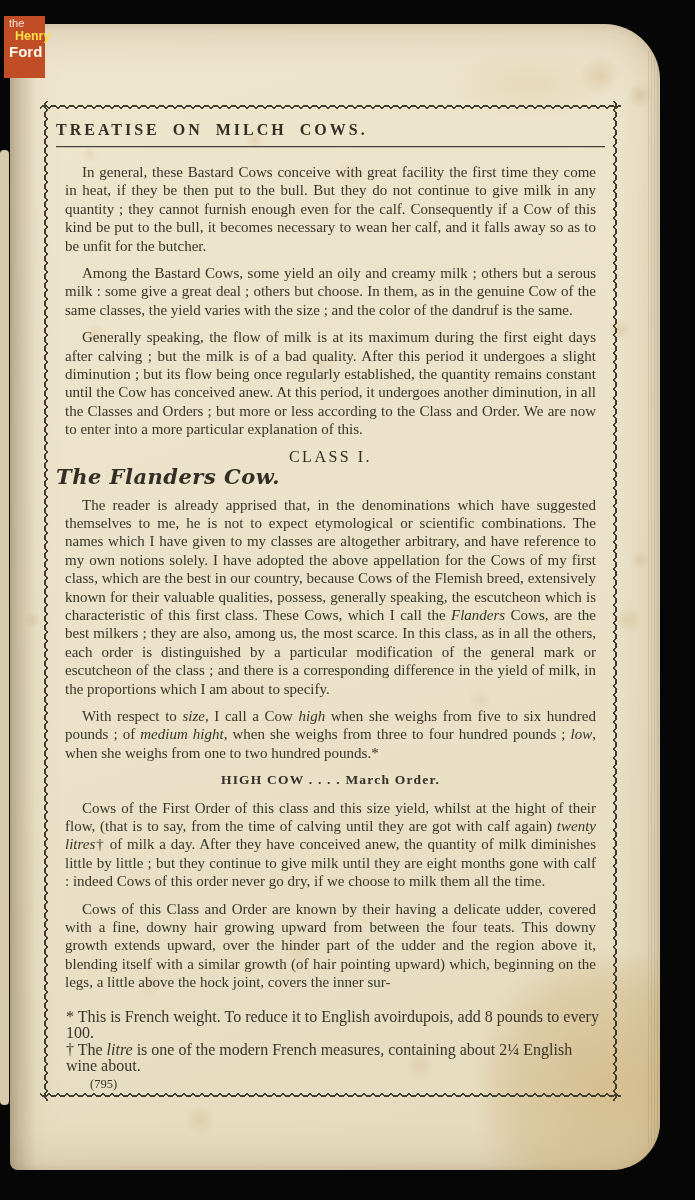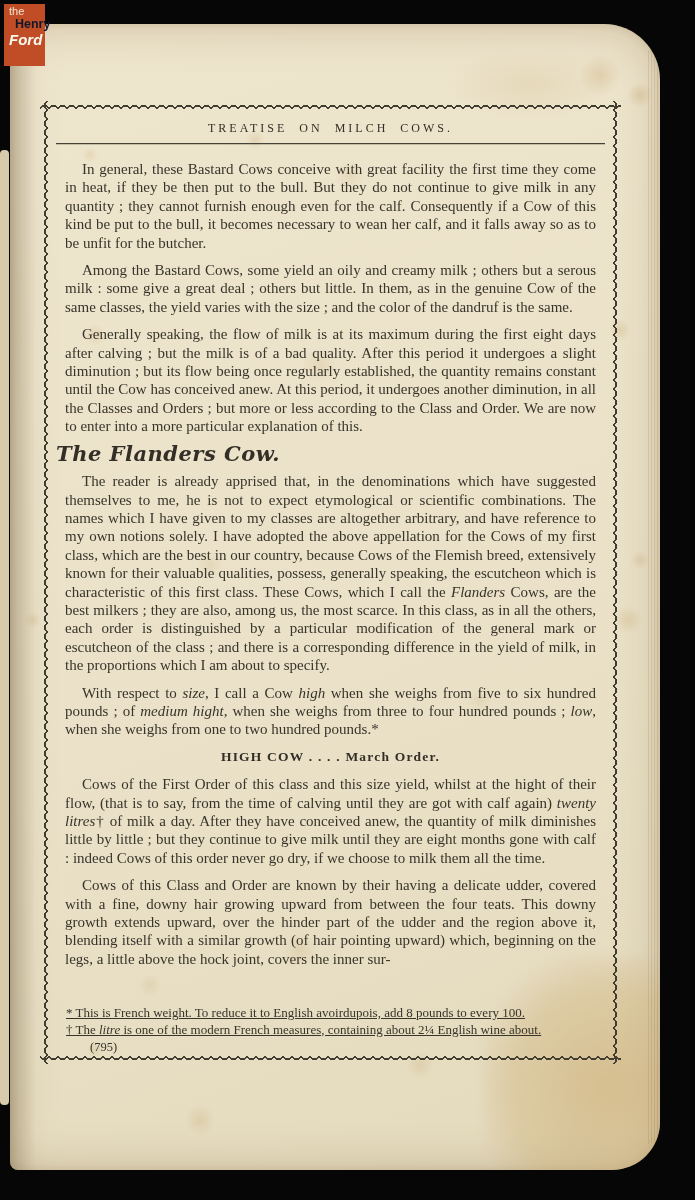--- a/index.html
+++ b/index.html
@@ -60,45 +60,45 @@
   .wave-b{bottom:0;left:0;right:0;height:8px;
     background:radial-gradient(circle at 4.5px -1px, transparent 3.4px, var(--border-ink) 3.4px, var(--border-ink) 5px, transparent 5.2px);
     background-size:9px 8px;}
   .wave-l{left:0;top:0;bottom:0;width:8px;
     background:radial-gradient(circle at 9px 4.5px, transparent 3.4px, var(--border-ink) 3.4px, var(--border-ink) 5px, transparent 5.2px);
     background-size:8px 9px;}
   .wave-r{right:0;top:0;bottom:0;width:8px;
     background:radial-gradient(circle at -1px 4.5px, transparent 3.4px, var(--border-ink) 3.4px, var(--border-ink) 5px, transparent 5.2px);
     background-size:8px 9px;}
 
-  .running-head{margin-top:8px;text-align:center;font-weight:normal;font-size:12px;
+  .running-head{margin-top:8px;text-align:left;font-weight:bold;font-size:16px;
     letter-spacing:3px;word-spacing:6px;color:#332f27;}
   .head-rule{border-top:1.6px solid #474238;margin:7px 0 7px;box-shadow:0 1px 0 rgba(71,66,56,.25);}
 
   .body-text{color:var(--ink);font-size:15px;line-height:18.4px;}
   .para{margin:9px;text-align:justify;text-indent:17px;}
   .it{font-style:italic;}
   .h-class{text-align:center;font-size:16px;letter-spacing:2.5px;margin:9px 0 2px;color:#332f27;}
   .h-ornate{text-align:left;font-family:"DejaVu Serif",serif;font-weight:bold;font-style:italic;
     font-size:21px;letter-spacing:.5px;margin:2px 0 9px;color:#332f27;}
   .h-order{text-align:center;font-weight:bold;font-size:13.5px;letter-spacing:1.2px;margin:8px 0 6px;color:#332f27;}
 
   .foot{margin-top:auto;color:var(--ink);}
   .footnotes{margin-top:8px;}
-  .fnote{font-size:13px;line-height:16.5px;padding-left:10px;text-decoration:underline;}
+  .fnote{font-size:16px;line-height:16.5px;padding-left:10px;}
   .footer-line{display:flex;justify-content:space-between;align-items:center;padding:2px 6px 3px 34px;}
   .pagenum{font-size:12.5px;}
   .notice{font-style:italic;font-weight:bold;font-size:13.3px;}
 
   
-  .logo{position:absolute;left:4px;top:4px;width:41px;height:62px;background:var(--logo-bg);
+  .logo{position:absolute;left:4px;top:16px;width:41px;height:62px;background:var(--logo-bg);
     font-family:"Liberation Sans",sans-serif;}
   .l-the{position:absolute;left:5px;top:1px;font-size:11px;color:#f3e9d4;}
-  .l-henry{position:absolute;left:11px;top:13px;font-size:12.5px;font-weight:bold;color:#0f172a;}
-  .l-ford{position:absolute;left:5px;top:27px;font-size:15px;font-weight:bold;color:#fdf8ec;font-style:italic;}
+  .l-henry{position:absolute;left:11px;top:13px;font-size:12.5px;font-weight:bold;color:#fde047;}
+  .l-ford{position:absolute;left:5px;top:27px;font-size:15px;font-weight:bold;color:#fdf8ec;}
 </style>
 </head>
 <body>
 
 <div class="stage">
   <div class="page-sliver"></div>
 
   <div class="page">
     <div class="stains"></div>
     <div class="corner-stain"></div>
@@ -109,22 +109,23 @@
       <div class="wave wave-t"></div>
       <div class="wave wave-b"></div>
       <div class="wave wave-l"></div>
       <div class="wave wave-r"></div>
 
       <div class="running-head">TREATISE ON MILCH COWS.</div>
       <div class="head-rule"></div>
 
       <div class="body-text">
           <p class="para"><span>In general, these Bastard Cows conceive with great facility the first time they come in heat, if they be then put to the bull. But they do not continue to give milk in any quantity ; they cannot furnish enough even for the calf. Consequently if a Cow of this kind be put to the bull, it becomes necessary to wean her calf, and it falls away so as to be unfit for the butcher.</span></p>
-          <p class="para"><span>Among the Bastard Cows, some yield an oily and creamy milk ; others but a serous milk : some give a great deal ; others but little. In them, as in the genuine Cow of the same classes, the yield varies with the size ; and the color of the dandruf is the same.</span></p>
+          <p class="para"><span>Among the Bastard Cows, some yield an oily and creamy milk ; others but a serous milk : some give a great deal ; others but choose. In them, as in the genuine Cow of the same classes, the yield varies with the size ; and the color of the dandruf is the same.</span></p>
           <p class="para"><span>Generally speaking, the flow of milk is at its maximum during the first eight days after calving ; but the milk is of a bad quality. After this period it undergoes a slight diminution ; but its flow being once regularly established, the quantity remains constant until the Cow has conceived anew. At this period, it undergoes another diminution, in all the Classes and Orders ; but more or less according to the Class and Order. We are now to enter into a more particular explanation of this.</span></p>
+          <div class="h-class">CLASS I.</div>
           <div class="h-ornate">The Flanders Cow.</div>
           <p class="para"><span>The reader is already apprised that, in the denominations which have suggested themselves to me, he is not to expect etymological or scientific combinations. The names which I have given to my classes are altogether arbitrary, and have reference to my own notions solely. I have adopted the above appellation for the Cows of my first class, which are the best in our country, because Cows of the Flemish breed, extensively known for their valuable qualities, possess, generally speaking, the escutcheon which is characteristic of this first class. These Cows, which I call the </span><span class="it">Flanders</span><span> Cows, are the best milkers ; they are also, among us, the most scarce. In this class, as in all the others, each order is distinguished by a particular modification of the general mark or escutcheon of the class ; and there is a corresponding difference in the yield of milk, in the proportions which I am about to specify.</span></p>
           <p class="para"><span>With respect to </span><span class="it">size</span><span>, I call a Cow </span><span class="it">high</span><span> when she weighs from five to six hundred pounds ; of </span><span class="it">medium hight</span><span>, when she weighs from three to four hundred pounds ; </span><span class="it">low</span><span>, when she weighs from one to two hundred pounds.*</span></p>
           <div class="h-order">HIGH COW . . . . March Order.</div>
           <p class="para"><span>Cows of the First Order of this class and this size yield, whilst at the hight of their flow, (that is to say, from the time of calving until they are got with calf again) </span><span class="it">twenty litres</span><span>† of milk a day. After they have conceived anew, the quantity of milk diminishes little by little ; but they continue to give milk until they are eight months gone with calf : indeed Cows of this order never go dry, if we choose to milk them all the time.</span></p>
           <p class="para"><span>Cows of this Class and Order are known by their having a delicate udder, covered with a fine, downy hair growing upward from between the four teats. This downy growth extends upward, over the hinder part of the udder and the region above it, blending itself with a similar growth (of hair pointing upward) which, beginning on the legs, a little above the hock joint, covers the inner sur-</span></p>
         </div>
 
       <div class="foot">
         <div class="footnotes">

